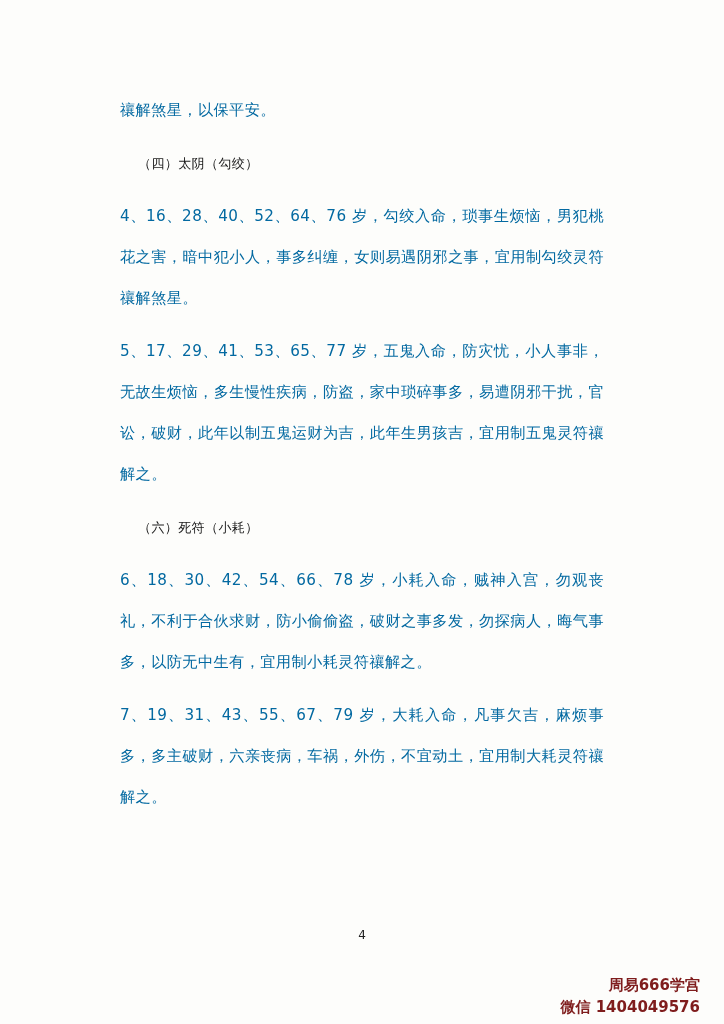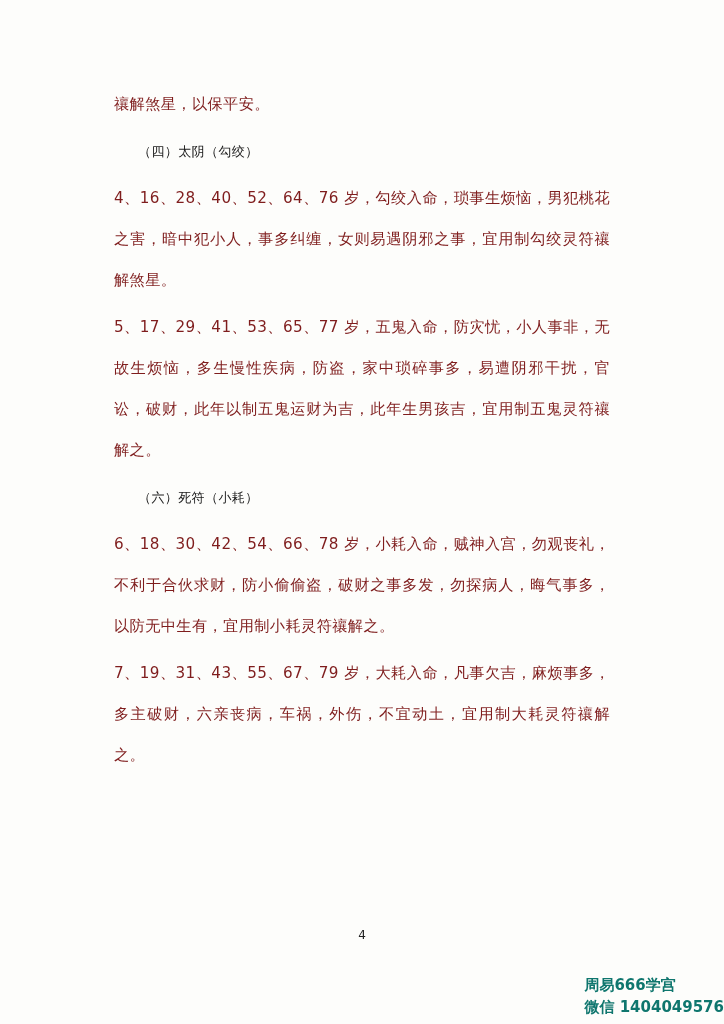--- a/index.html
+++ b/index.html
@@ -24,24 +24,24 @@
   }
   .content {
     position: absolute;
     left: 108px;
     top: 78px;
     width: 508px;
   }
   .para {
     font-size: 15.2px;
     line-height: 41px;
-    color: #7f1d1d;
+    color: #0369a1;
     letter-spacing: 0.4px;
     text-align: justify;
-    margin: 6px;
+    margin: 12px;
     font-family: "DejaVu Sans", "Liberation Sans", sans-serif;
   }
   .heading {
     font-size: 13px;
     line-height: 41px;
     color: #1a1a1a;
     letter-spacing: 0.4px;
     margin: 0;
     text-indent: 30px;
   }
@@ -50,23 +50,24 @@
     left: 0;
     top: 928px;
     width: 724px;
     text-align: center;
     font-size: 12px;
     color: #222;
     font-family: "DejaVu Sans", "Liberation Sans", sans-serif;
   }
   .watermark {
     position: absolute;
-    right: 0;
+    right: 24px;
     bottom: 6px;
-    color: #0f766e;
+    text-align: right;
+    color: #7f1d1d;
     font-weight: bold;
     font-size: 15px;
     line-height: 22px;
     font-family: "DejaVu Sans", "Liberation Sans", sans-serif;
   }
   .watermark div {
     white-space: nowrap;
   }
   .wm-url {
     font-size: 15.5px;

